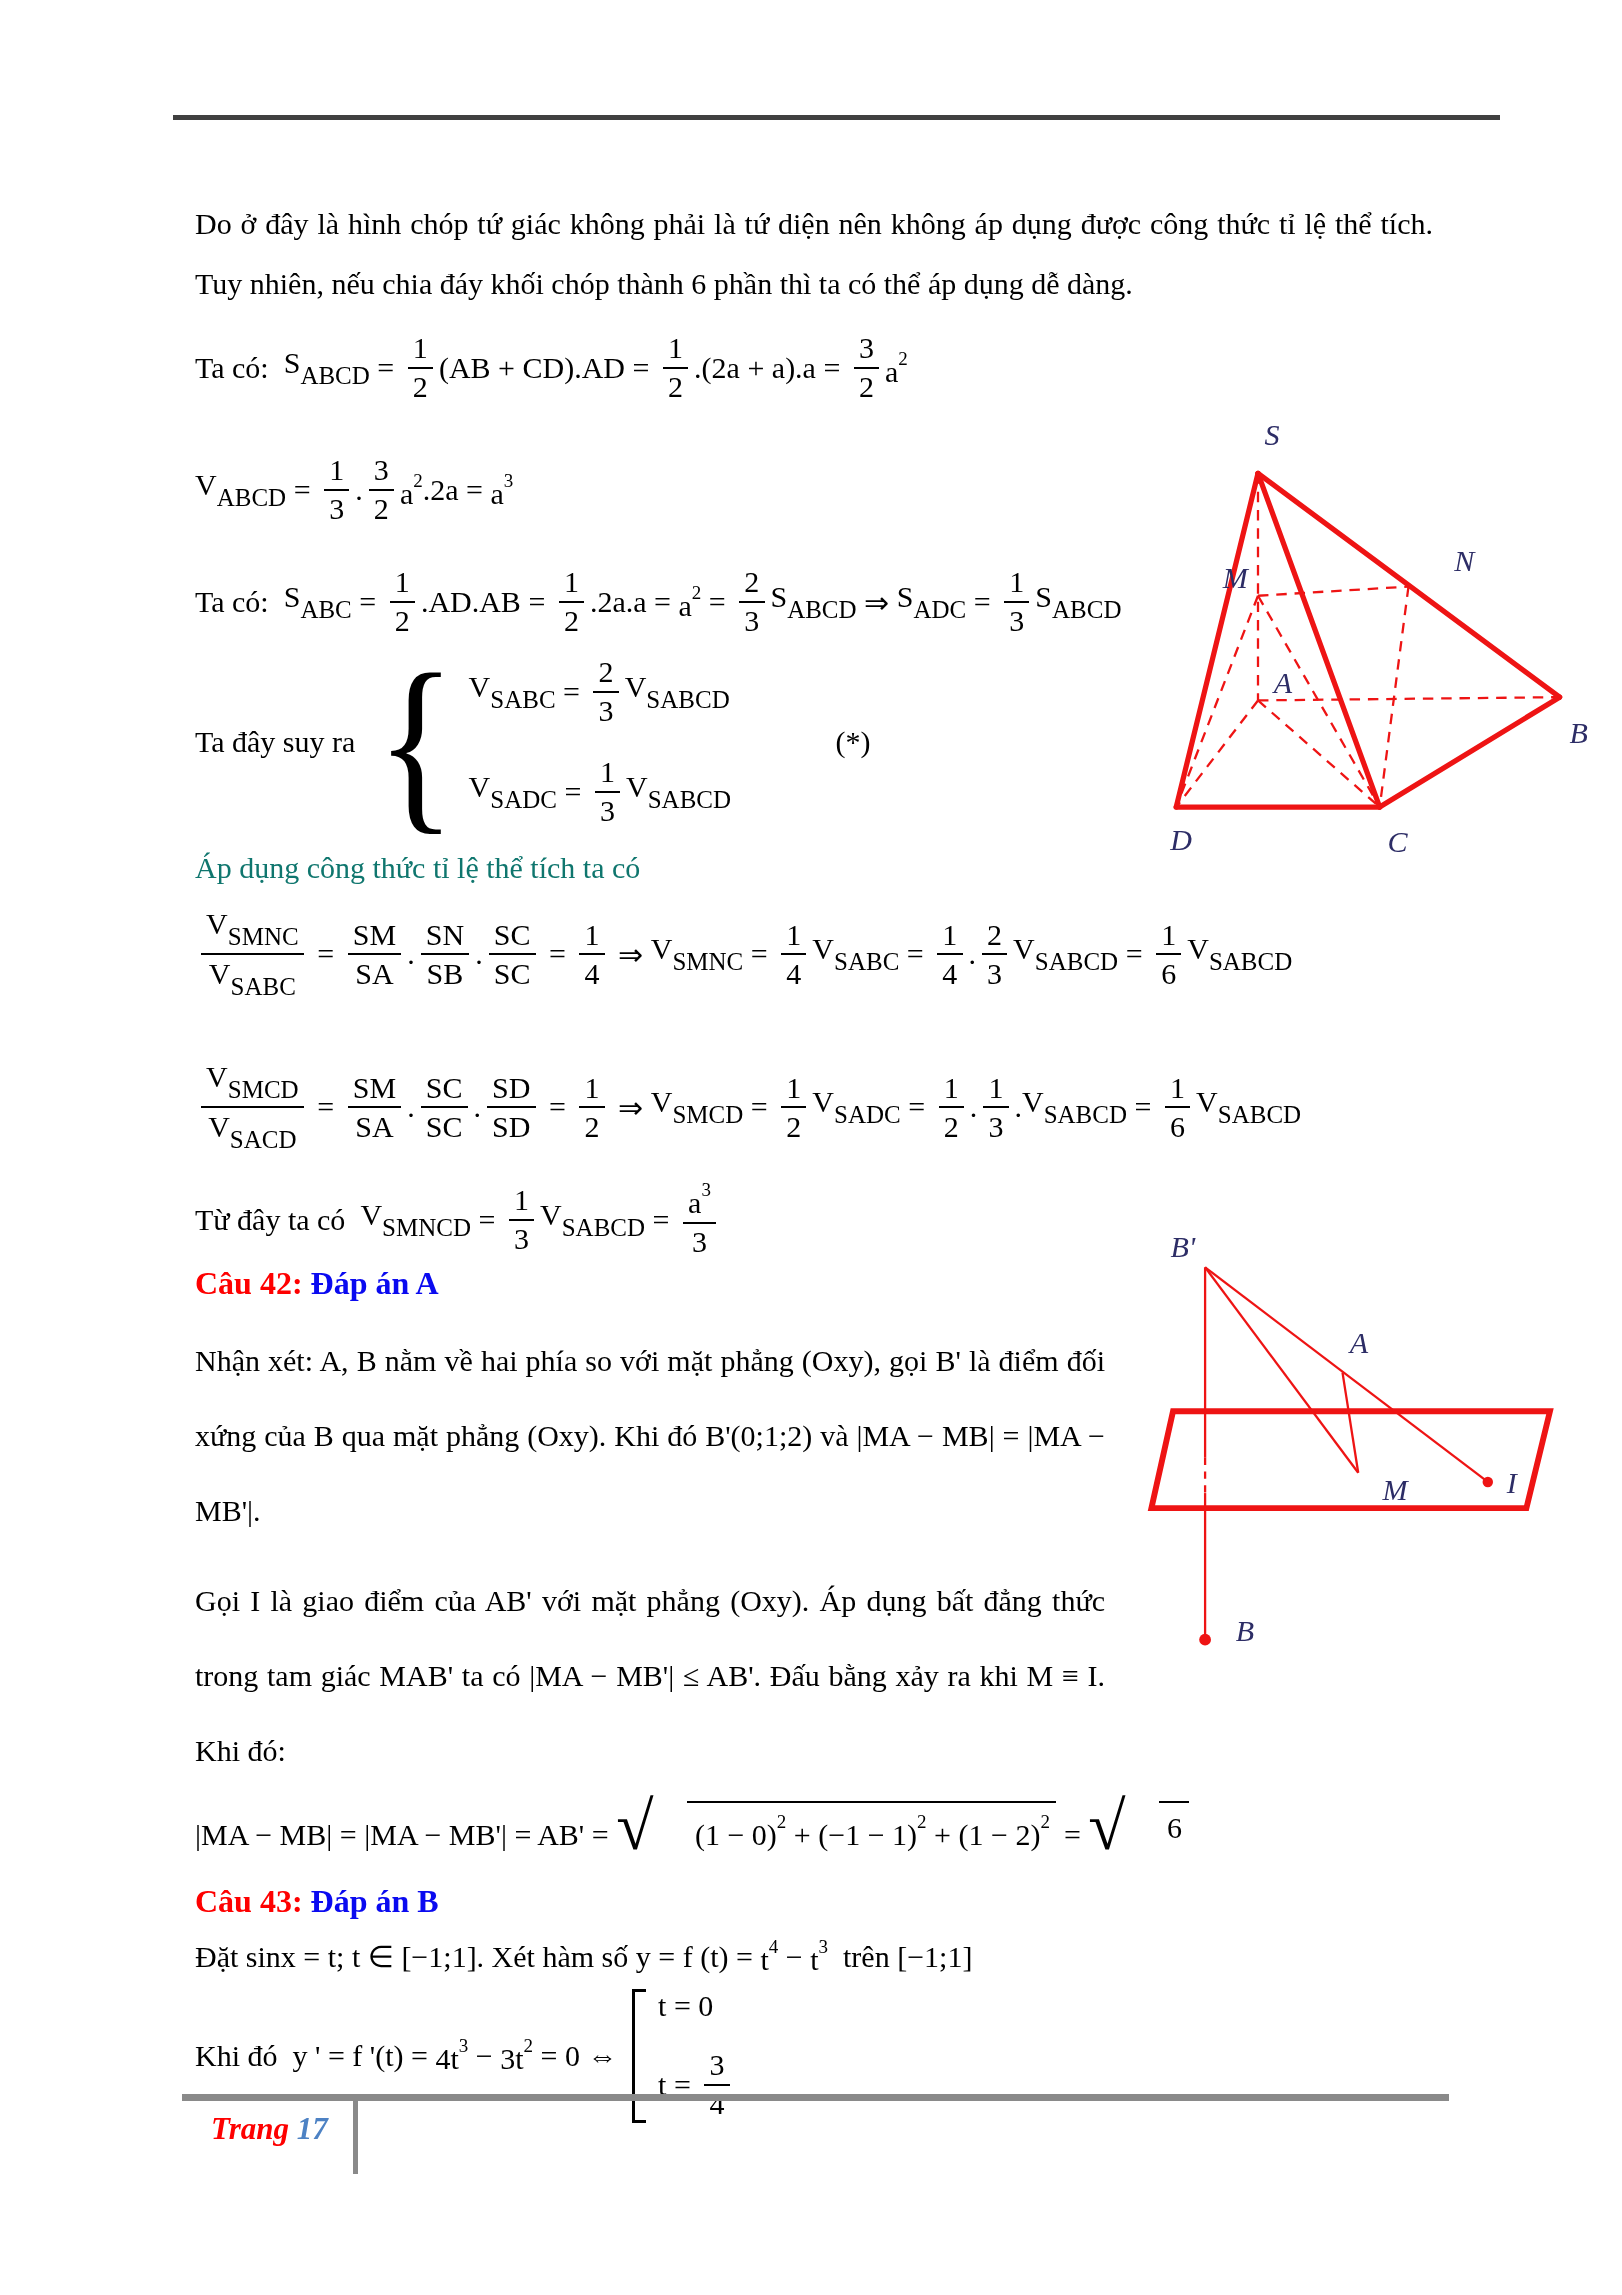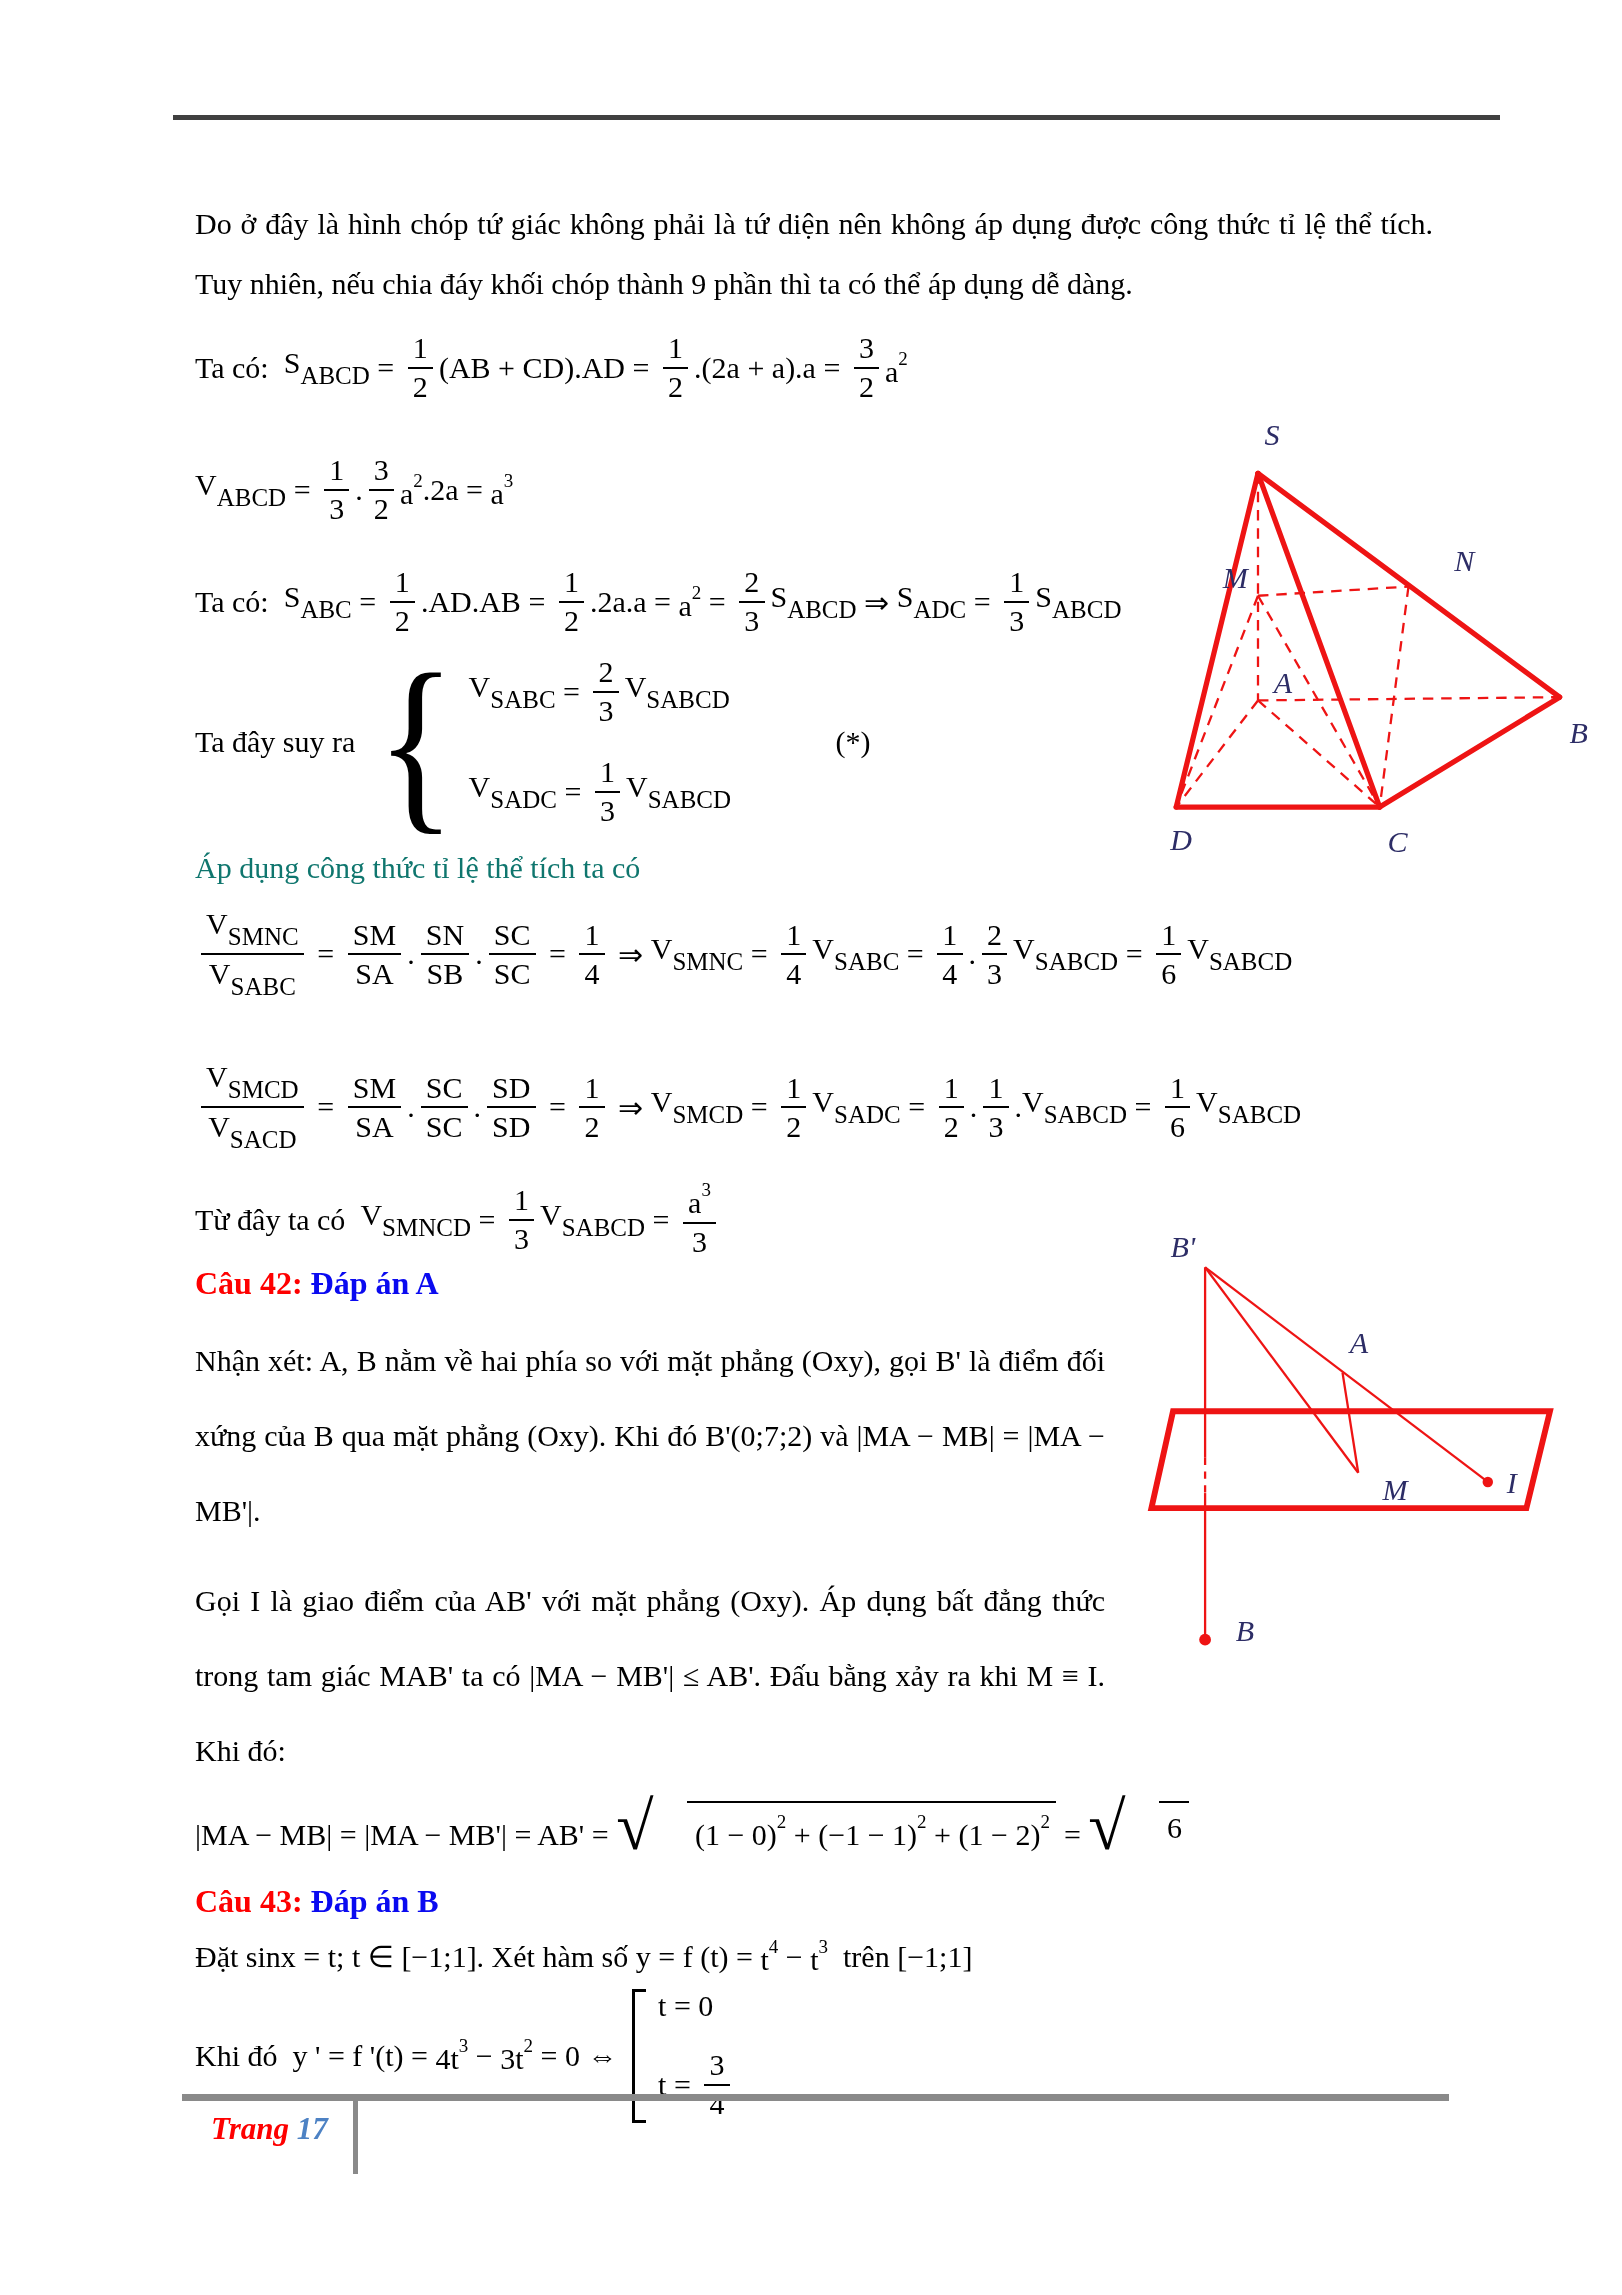--- a/index.html
+++ b/index.html
@@ -44,40 +44,40 @@
   .footer-text{font-size:31px;font-weight:bold;white-space:pre;}
   .footer-text .pg{color:#fe0000;}
   .footer-text .num{color:#4d82c4;}
   svg text{font-family:"Liberation Serif",serif;font-style:italic;font-size:46px;fill:#2d2d66;}
 </style>
 </head>
 <body>
 
 <div class="abs rule-top" style="left:173px;top:115px;width:1327px;"></div>
 
-<div class="abs para para-wide" style="left:195px;top:194px;width:1238px;">Do ở đây là hình chóp tứ giác không phải là tứ diện nên không áp dụng được công thức tỉ lệ thể tích. Tuy nhiên, nếu chia đáy khối chóp thành 9 phần thì ta có thể áp dụng dễ dàng.</div>
+<div class="abs para para-wide" style="left:195px;top:194px;width:1238px;">Do ở đây là hình chóp tứ giác không phải là tứ diện nên không áp dụng được công thức tỉ lệ thể tích. Tuy nhiên, nếu chia đáy khối chóp thành 6 phần thì ta có thể áp dụng dễ dàng.</div>
 
 <div class="abs math" style="left:195px;top:330px;"><span class="mtxt">Ta có:  </span><span class="mgrp"><span class="mbase">S</span><span class="msub">ABCD</span></span><span class="mtxt"> = </span><span class="mfrac"><span class="mnum"><span class="mtxt">1</span></span><span class="mden"><span class="mtxt">2</span></span></span><span class="mtxt">(AB + CD).AD = </span><span class="mfrac"><span class="mnum"><span class="mtxt">1</span></span><span class="mden"><span class="mtxt">2</span></span></span><span class="mtxt">.(2a + a).a = </span><span class="mfrac"><span class="mnum"><span class="mtxt">3</span></span><span class="mden"><span class="mtxt">2</span></span></span><span class="mgrp"><span class="mbase">a</span><span class="msup">2</span></span></div>
 
 <div class="abs math" style="left:195px;top:452px;"><span class="mgrp"><span class="mbase">V</span><span class="msub">ABCD</span></span><span class="mtxt"> = </span><span class="mfrac"><span class="mnum"><span class="mtxt">1</span></span><span class="mden"><span class="mtxt">3</span></span></span><span class="mtxt">.</span><span class="mfrac"><span class="mnum"><span class="mtxt">3</span></span><span class="mden"><span class="mtxt">2</span></span></span><span class="mgrp"><span class="mbase">a</span><span class="msup">2</span></span><span class="mtxt">.2a = </span><span class="mgrp"><span class="mbase">a</span><span class="msup">3</span></span></div>
 
 <div class="abs math" style="left:195px;top:564px;"><span class="mtxt">Ta có:  </span><span class="mgrp"><span class="mbase">S</span><span class="msub">ABC</span></span><span class="mtxt"> = </span><span class="mfrac"><span class="mnum"><span class="mtxt">1</span></span><span class="mden"><span class="mtxt">2</span></span></span><span class="mtxt">.AD.AB = </span><span class="mfrac"><span class="mnum"><span class="mtxt">1</span></span><span class="mden"><span class="mtxt">2</span></span></span><span class="mtxt">.2a.a = </span><span class="mgrp"><span class="mbase">a</span><span class="msup">2</span></span><span class="mtxt"> = </span><span class="mfrac"><span class="mnum"><span class="mtxt">2</span></span><span class="mden"><span class="mtxt">3</span></span></span><span class="mgrp"><span class="mbase">S</span><span class="msub">ABCD</span></span><span class="mtxt"> ⇒ </span><span class="mgrp"><span class="mbase">S</span><span class="msub">ADC</span></span><span class="mtxt"> = </span><span class="mfrac"><span class="mnum"><span class="mtxt">1</span></span><span class="mden"><span class="mtxt">3</span></span></span><span class="mgrp"><span class="mbase">S</span><span class="msub">ABCD</span></span></div>
 
 <div class="abs math" style="left:195px;top:654px;"><span class="mtxt">Ta đây suy ra </span><span class="mcases"><span class="mbrace">{</span><span class="mcol"><span class="mrow"><span class="mgrp"><span class="mbase">V</span><span class="msub">SABC</span></span><span class="mtxt"> = </span><span class="mfrac"><span class="mnum"><span class="mtxt">2</span></span><span class="mden"><span class="mtxt">3</span></span></span><span class="mgrp"><span class="mbase">V</span><span class="msub">SABCD</span></span></span><span class="mrow"><span class="mgrp"><span class="mbase">V</span><span class="msub">SADC</span></span><span class="mtxt"> = </span><span class="mfrac"><span class="mnum"><span class="mtxt">1</span></span><span class="mden"><span class="mtxt">3</span></span></span><span class="mgrp"><span class="mbase">V</span><span class="msub">SABCD</span></span></span></span></span><span class="msp" style="width: 98px;"></span><span class="mtxt">(*)</span></div>
 
 <div class="abs plain-line" style="left:195px;top:851px;">Áp dụng công thức tỉ lệ thể tích ta có</div>
 
 <div class="abs math" style="left:195px;top:906px;"><span class="mfrac"><span class="mnum"><span class="mgrp"><span class="mbase">V</span><span class="msub">SMNC</span></span></span><span class="mden"><span class="mgrp"><span class="mbase">V</span><span class="msub">SABC</span></span></span></span><span class="mtxt"> = </span><span class="mfrac"><span class="mnum"><span class="mtxt">SM</span></span><span class="mden"><span class="mtxt">SA</span></span></span><span class="mtxt">.</span><span class="mfrac"><span class="mnum"><span class="mtxt">SN</span></span><span class="mden"><span class="mtxt">SB</span></span></span><span class="mtxt">.</span><span class="mfrac"><span class="mnum"><span class="mtxt">SC</span></span><span class="mden"><span class="mtxt">SC</span></span></span><span class="mtxt"> = </span><span class="mfrac"><span class="mnum"><span class="mtxt">1</span></span><span class="mden"><span class="mtxt">4</span></span></span><span class="mtxt"> ⇒ </span><span class="mgrp"><span class="mbase">V</span><span class="msub">SMNC</span></span><span class="mtxt"> = </span><span class="mfrac"><span class="mnum"><span class="mtxt">1</span></span><span class="mden"><span class="mtxt">4</span></span></span><span class="mgrp"><span class="mbase">V</span><span class="msub">SABC</span></span><span class="mtxt"> = </span><span class="mfrac"><span class="mnum"><span class="mtxt">1</span></span><span class="mden"><span class="mtxt">4</span></span></span><span class="mtxt">.</span><span class="mfrac"><span class="mnum"><span class="mtxt">2</span></span><span class="mden"><span class="mtxt">3</span></span></span><span class="mgrp"><span class="mbase">V</span><span class="msub">SABCD</span></span><span class="mtxt"> = </span><span class="mfrac"><span class="mnum"><span class="mtxt">1</span></span><span class="mden"><span class="mtxt">6</span></span></span><span class="mgrp"><span class="mbase">V</span><span class="msub">SABCD</span></span></div>
 <div class="abs math" style="left:195px;top:1059px;"><span class="mfrac"><span class="mnum"><span class="mgrp"><span class="mbase">V</span><span class="msub">SMCD</span></span></span><span class="mden"><span class="mgrp"><span class="mbase">V</span><span class="msub">SACD</span></span></span></span><span class="mtxt"> = </span><span class="mfrac"><span class="mnum"><span class="mtxt">SM</span></span><span class="mden"><span class="mtxt">SA</span></span></span><span class="mtxt">.</span><span class="mfrac"><span class="mnum"><span class="mtxt">SC</span></span><span class="mden"><span class="mtxt">SC</span></span></span><span class="mtxt">.</span><span class="mfrac"><span class="mnum"><span class="mtxt">SD</span></span><span class="mden"><span class="mtxt">SD</span></span></span><span class="mtxt"> = </span><span class="mfrac"><span class="mnum"><span class="mtxt">1</span></span><span class="mden"><span class="mtxt">2</span></span></span><span class="mtxt"> ⇒ </span><span class="mgrp"><span class="mbase">V</span><span class="msub">SMCD</span></span><span class="mtxt"> = </span><span class="mfrac"><span class="mnum"><span class="mtxt">1</span></span><span class="mden"><span class="mtxt">2</span></span></span><span class="mgrp"><span class="mbase">V</span><span class="msub">SADC</span></span><span class="mtxt"> = </span><span class="mfrac"><span class="mnum"><span class="mtxt">1</span></span><span class="mden"><span class="mtxt">2</span></span></span><span class="mtxt">.</span><span class="mfrac"><span class="mnum"><span class="mtxt">1</span></span><span class="mden"><span class="mtxt">3</span></span></span><span class="mtxt">.</span><span class="mgrp"><span class="mbase">V</span><span class="msub">SABCD</span></span><span class="mtxt"> = </span><span class="mfrac"><span class="mnum"><span class="mtxt">1</span></span><span class="mden"><span class="mtxt">6</span></span></span><span class="mgrp"><span class="mbase">V</span><span class="msub">SABCD</span></span></div>
 
 <div class="abs math" style="left:195px;top:1178px;"><span class="mtxt">Từ đây ta có  </span><span class="mgrp"><span class="mbase">V</span><span class="msub">SMNCD</span></span><span class="mtxt"> = </span><span class="mfrac"><span class="mnum"><span class="mtxt">1</span></span><span class="mden"><span class="mtxt">3</span></span></span><span class="mgrp"><span class="mbase">V</span><span class="msub">SABCD</span></span><span class="mtxt"> = </span><span class="mfrac"><span class="mnum"><span class="mgrp"><span class="mbase">a</span><span class="msup">3</span></span></span><span class="mden"><span class="mtxt">3</span></span></span></div>
 
 <div class="abs qheader" style="left:195px;top:1265px;"><span class="qlabel">Câu 42:</span><span> </span><span class="qanswer">Đáp án A</span></div>
 
-<div class="abs para para-wrap" style="left:195px;top:1323px;width:910px;">Nhận xét: A, B nằm về hai phía so với mặt phẳng (Oxy), gọi B' là điểm đối xứng của B qua mặt phẳng (Oxy). Khi đó B'(0;7;2) và |MA − MB| = |MA − MB'|.</div>
+<div class="abs para para-wrap" style="left:195px;top:1323px;width:910px;">Nhận xét: A, B nằm về hai phía so với mặt phẳng (Oxy), gọi B' là điểm đối xứng của B qua mặt phẳng (Oxy). Khi đó B'(0;1;2) và |MA − MB| = |MA − MB'|.</div>
 <div class="abs para para-wrap" style="left:195px;top:1563px;width:910px;">Gọi I là giao điểm của AB' với mặt phẳng (Oxy). Áp dụng bất đẳng thức trong tam giác MAB' ta có |MA − MB'| ≤ AB'. Đấu bằng xảy ra khi M ≡ I. Khi đó:</div>
 
 <div class="abs math" style="left:195px;top:1801px;"><span class="mtxt">|MA − MB| = |MA − MB'| = AB' = </span><span class="msqrt"><span class="mrad">√</span><span class="mradbody"><span class="mgrp"><span class="mbase">(1 − 0)</span><span class="msup">2</span></span><span class="mtxt"> + </span><span class="mgrp"><span class="mbase">(−1 − 1)</span><span class="msup">2</span></span><span class="mtxt"> + </span><span class="mgrp"><span class="mbase">(1 − 2)</span><span class="msup">2</span></span></span></span><span class="mtxt"> = </span><span class="msqrt"><span class="mrad">√</span><span class="mradbody"><span class="mtxt">6</span></span></span></div>
 
 <div class="abs qheader" style="left:195px;top:1883px;"><span class="qlabel">Câu 43:</span><span> </span><span class="qanswer">Đáp án B</span></div>
 
 <div class="abs math" style="left:195px;top:1936px;justify-content:center;"><span class="mtxt">Đặt sinx = t; t ∈ [−1;1]. Xét hàm số y = f (t) = </span><span class="mgrp"><span class="mbase">t</span><span class="msup">4</span></span><span class="mtxt"> − </span><span class="mgrp"><span class="mbase">t</span><span class="msup">3</span></span><span class="mtxt">  trên [−1;1]</span></div>
 
 <div class="abs math" style="left:195px;top:1989px;"><span class="mtxt">Khi đó  y ' = f '(t) = </span><span class="mgrp"><span class="mbase">4t</span><span class="msup">3</span></span><span class="mtxt"> − </span><span class="mgrp"><span class="mbase">3t</span><span class="msup">2</span></span><span class="mtxt"> = 0 ⇔ </span><span class="mcases"><span class="msqbr"></span><span class="mcol"><span class="mrow"><span class="mtxt">t = 0</span></span><span class="mrow"><span class="mtxt">t = </span><span class="mfrac"><span class="mnum"><span class="mtxt">3</span></span><span class="mden"><span class="mtxt">4</span></span></span></span></span></span></div>
 

